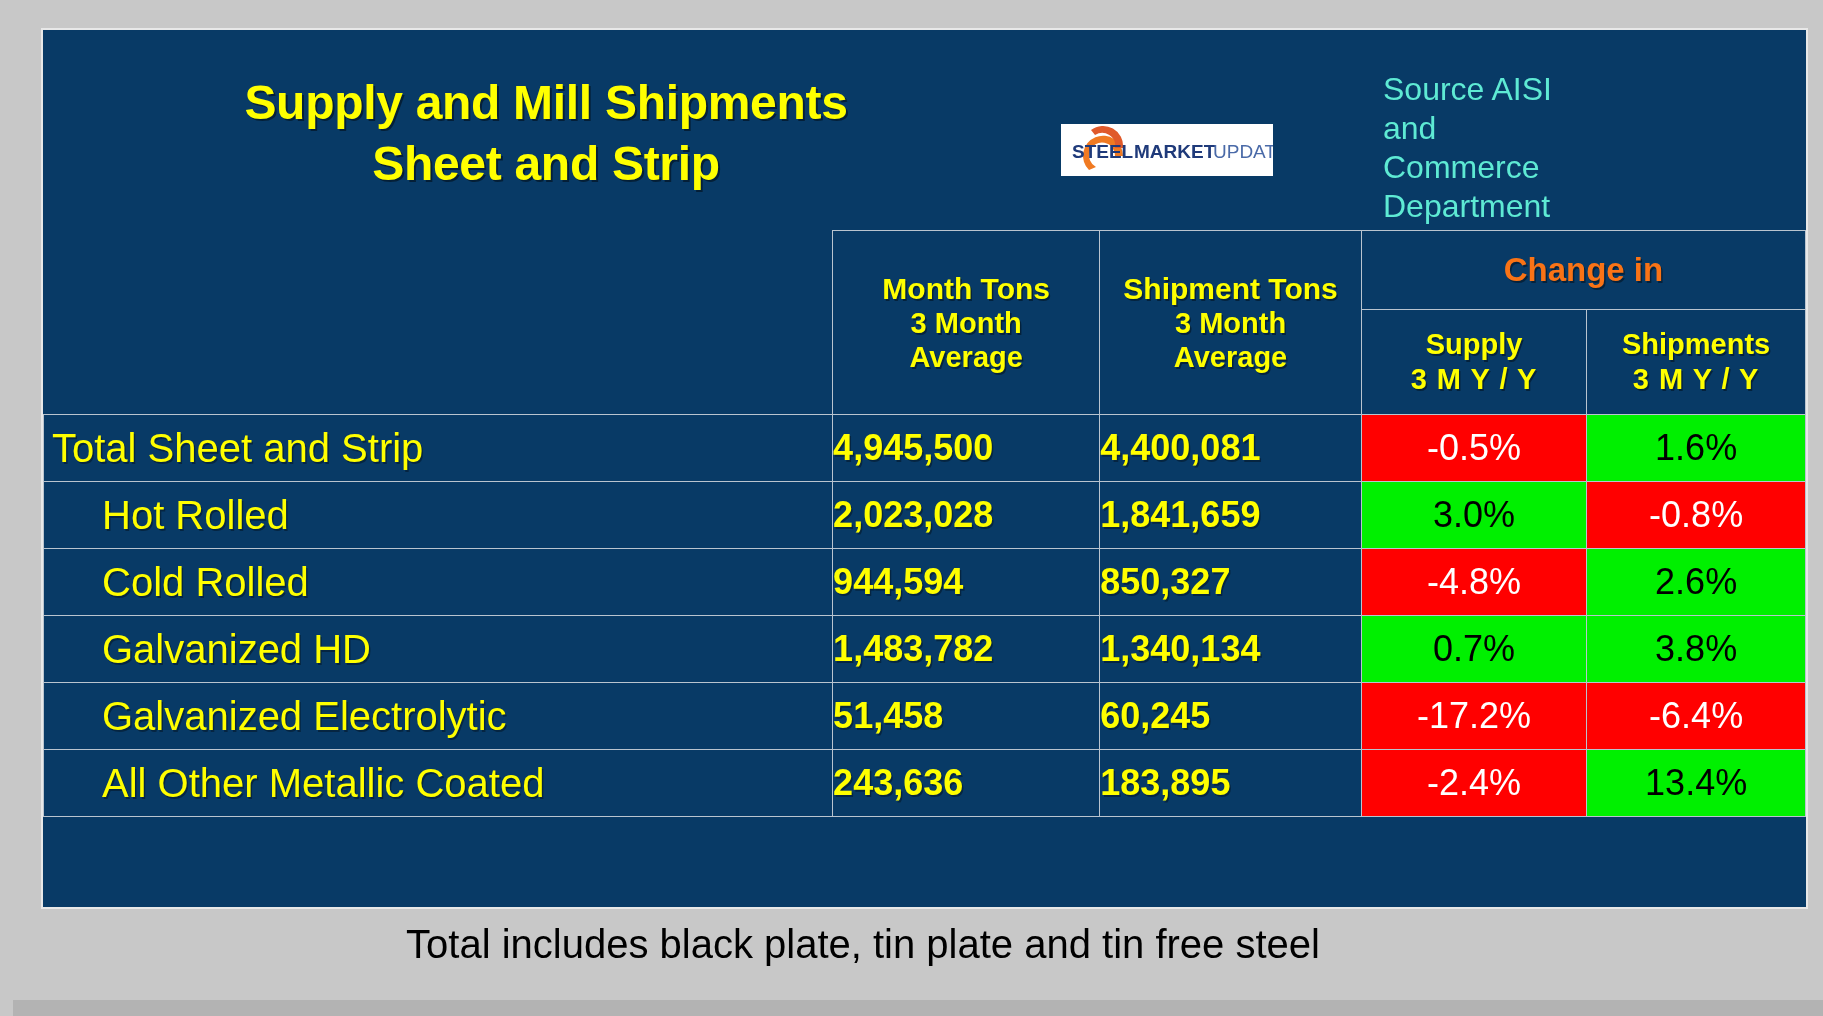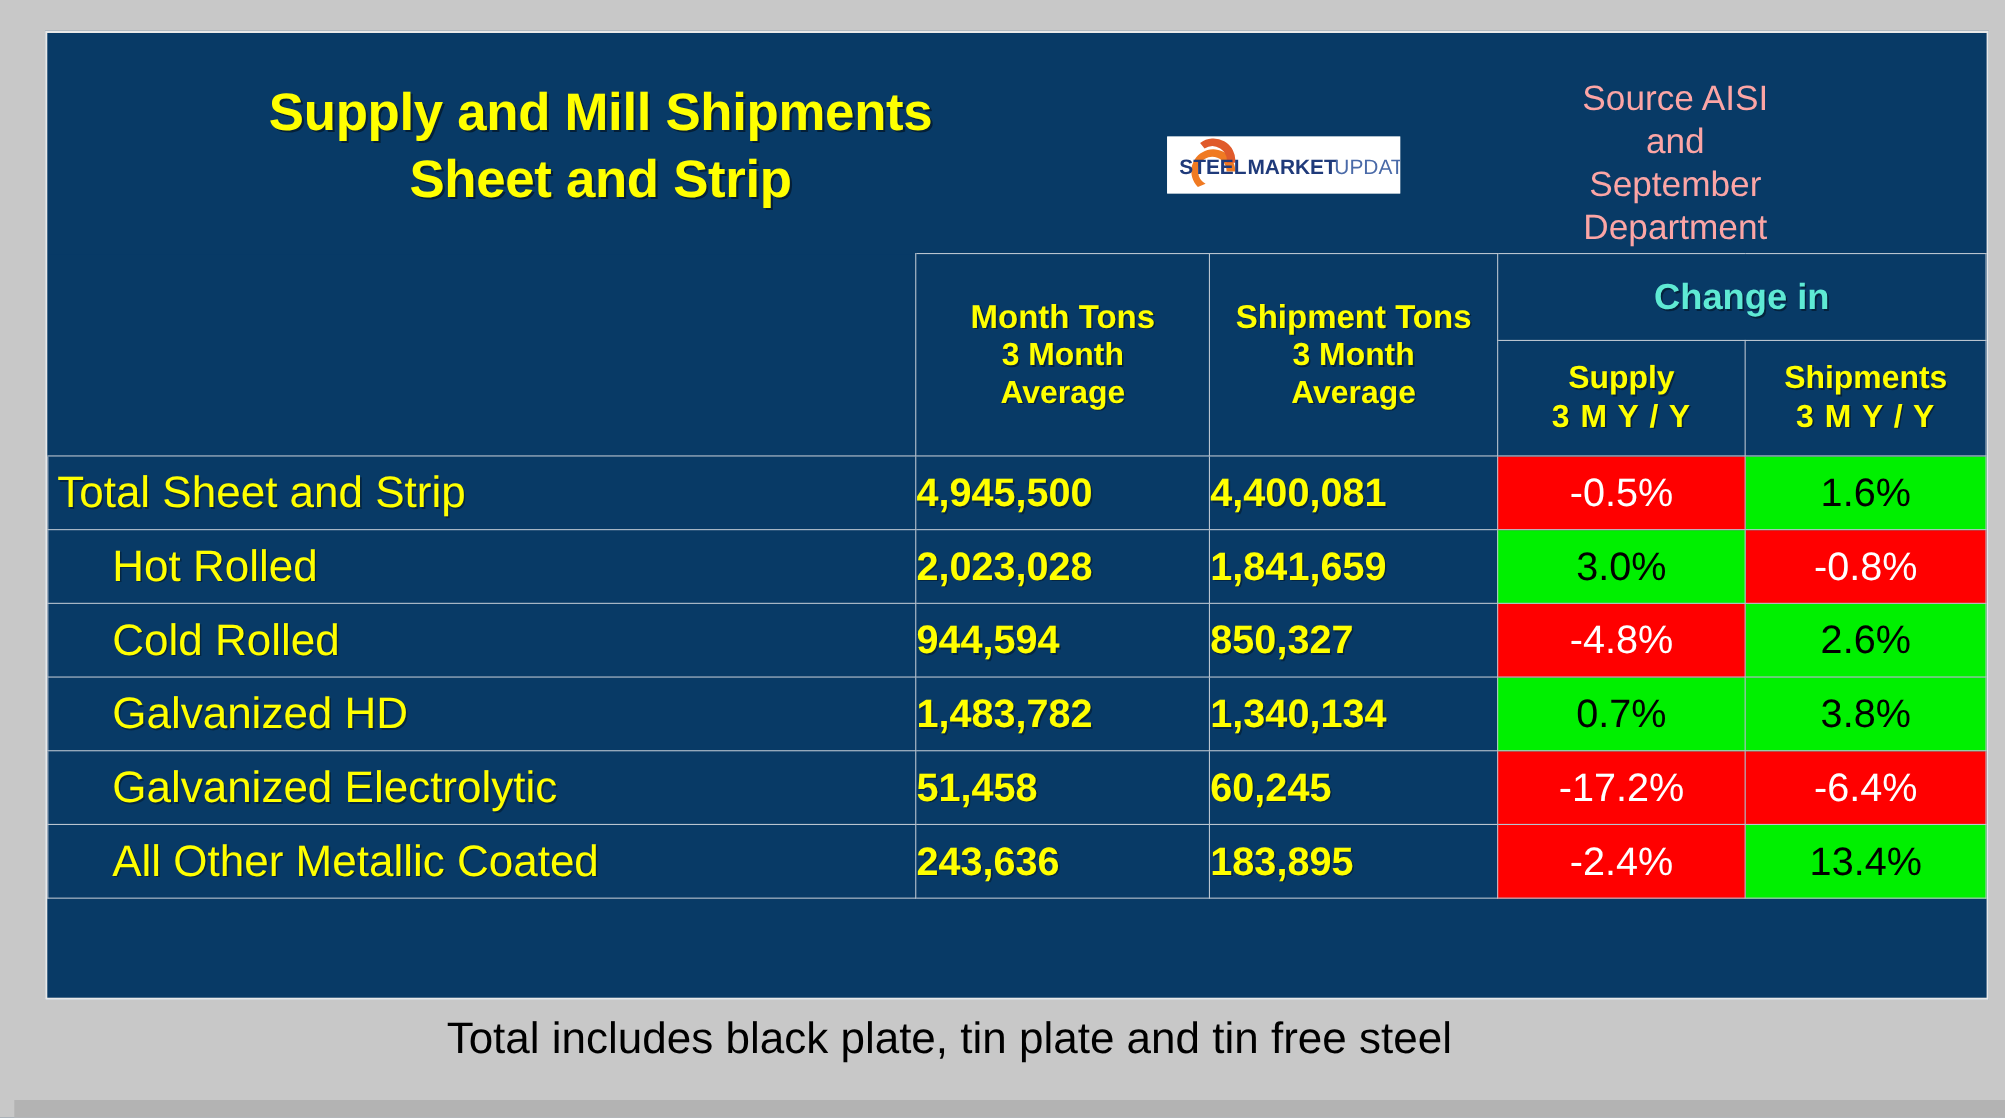--- a/index.html
+++ b/index.html
@@ -64,22 +64,21 @@
     overflow: hidden;
   }
   #logo svg { display:block; }
 
   
   #source-note {
     position: absolute;
     left: 1340px;
     top: 40px;
     width: 280px;
-    text-align: center;
-    color: #fca5a5;
+    color: #5eead4;
     font-size: 32px;
     line-height: 1.22;
   }
   #source-note span { display:block; }
 
   
   #table-label {
     position: absolute;
     left: 55px;
     top: 243px;
@@ -124,25 +123,26 @@
     font-size: 30px;
     line-height: 1.18;
     text-align: center;
     text-shadow: 1.5px 1.5px 0 rgba(0,0,0,0.4);
   }
   .hcell .sub {
     display: block;
     font-size: 29px;
   }
   .hcell-change {
-    color: #5eead4;
+    color: #f97316;
     font-weight: bold;
     font-size: 33px;
     text-align: center;
     text-shadow: 1.5px 1.5px 0 rgba(0,0,0,0.4);
+    border-radius: 24px;
   }
   .hcell-small {
     color: #ffff00;
     font-weight: bold;
     font-size: 29px;
     line-height: 1.2;
     text-align: center;
     text-shadow: 1.5px 1.5px 0 rgba(0,0,0,0.4);
   }
   .hcell-small .sub { display:block; letter-spacing:1px; }
@@ -222,21 +222,21 @@
         <path d="M 30 6 A 20 20 0 0 1 62 24 L 54 24 A 13 13 0 0 0 34 11 Z" fill="#e05a2b"></path>
         <text x="11" y="34" font-family="'Liberation Sans', sans-serif" font-size="19" font-weight="bold" fill="#1f3a7a">STEEL</text>
         <text x="73" y="34" font-family="'Liberation Sans', sans-serif" font-size="19" font-weight="bold" fill="#1f3a7a">MARKET</text>
         <text x="152" y="34" font-family="'Liberation Sans', sans-serif" font-size="19" fill="#4a6aa8">UPDATE</text>
       </svg>
     </div>
 
     <div id="source-note">
       <span>Source AISI</span>
       <span>and</span>
-      <span>September</span>
+      <span>Commerce</span>
       <span>Department</span>
     </div>
 
     <div id="table-label">Table 2</div>
     <div id="period-label">September 2018</div>
 
     <table id="data-table">
       <colgroup>
         <col style="width:700px">
         <col style="width:237px">

